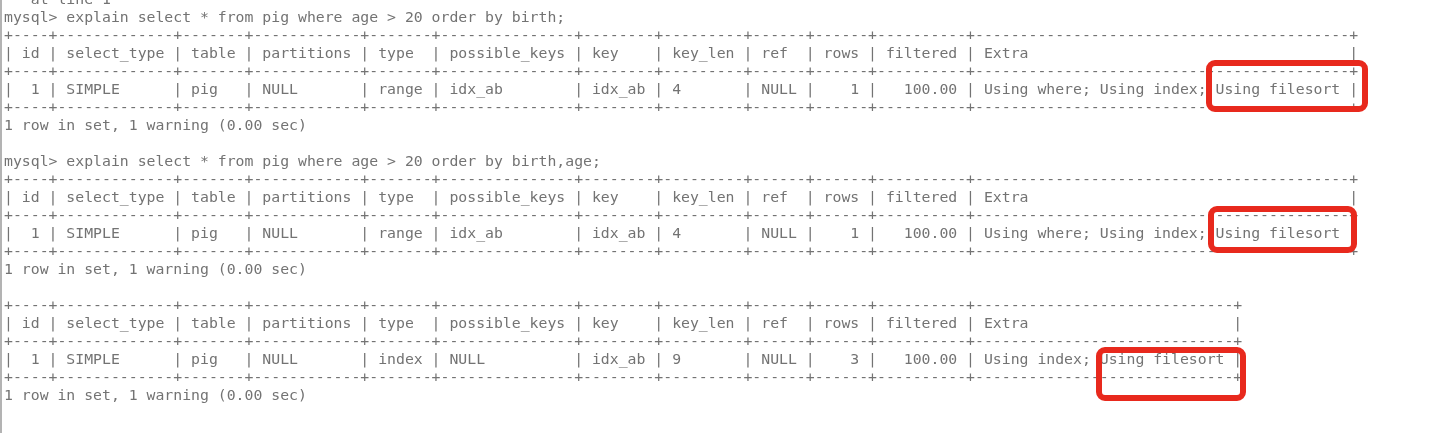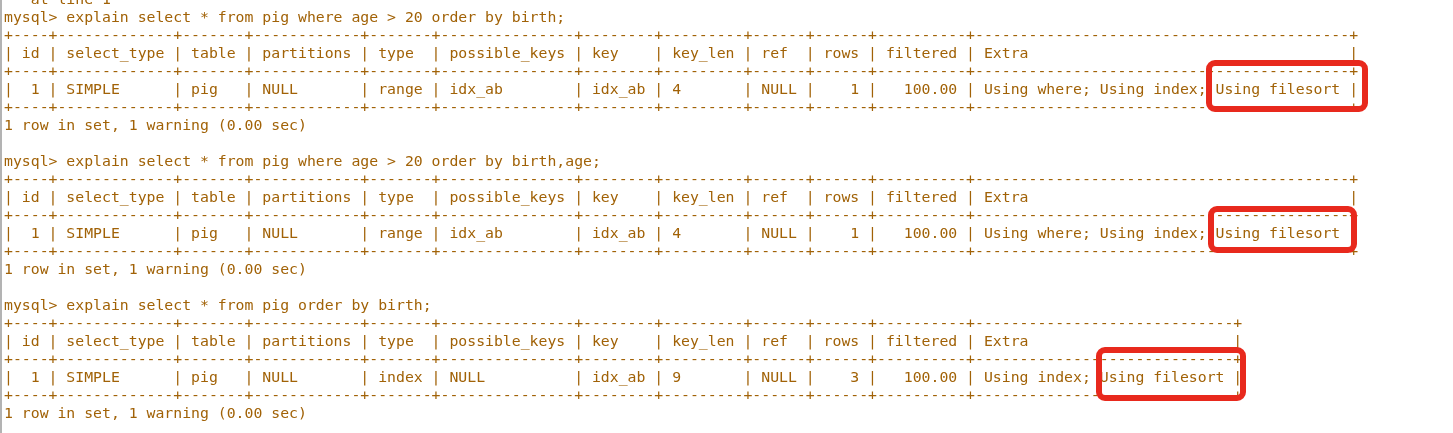--- a/index.html
+++ b/index.html
@@ -31,21 +31,21 @@
     top: -10px;
     color: #2e2e2e;
   }
   pre.line {
     margin: 0;
     padding: 0;
     font-family: "DejaVu Sans Mono", monospace;
     font-size: 14.8px;
     line-height: 18px;
     white-space: pre;
-    color: #a16207;
+    color: #737373;
   }
   .block { margin: 0 0 18px 0; }
   .block.last { margin-bottom: 0; }
   .hl {
     position: absolute;
     border: 6px solid #e8291d;
     border-radius: 9px;
     box-sizing: border-box;
     background: transparent;
     pointer-events: none;
@@ -78,21 +78,20 @@
       <pre class="line">mysql&gt; explain select * from pig where age &gt; 20 order by birth,age;</pre>
       <pre class="line">+----+-------------+-------+------------+-------+---------------+--------+---------+------+------+----------+------------------------------------------+
 | id | select_type | table | partitions | type  | possible_keys | key    | key_len | ref  | rows | filtered | Extra                                    |
 +----+-------------+-------+------------+-------+---------------+--------+---------+------+------+----------+------------------------------------------+
 |  1 | SIMPLE      | pig   | NULL       | range | idx_ab        | idx_ab | 4       | NULL |    1 |   100.00 | Using where; Using index; Using filesort |
 +----+-------------+-------+------------+-------+---------------+--------+---------+------+------+----------+------------------------------------------+</pre>
       <pre class="line">1 row in set, 1 warning (0.00 sec)</pre>
     </section>
 
     <section class="block last">
-      <pre class="line">mysql&gt; explain select * from pig order by birth;</pre>
       <pre class="line">+----+-------------+-------+------------+-------+---------------+--------+---------+------+------+----------+-----------------------------+
 | id | select_type | table | partitions | type  | possible_keys | key    | key_len | ref  | rows | filtered | Extra                       |
 +----+-------------+-------+------------+-------+---------------+--------+---------+------+------+----------+-----------------------------+
 |  1 | SIMPLE      | pig   | NULL       | index | NULL          | idx_ab | 9       | NULL |    3 |   100.00 | Using index; Using filesort |
 +----+-------------+-------+------------+-------+---------------+--------+---------+------+------+----------+-----------------------------+</pre>
       <pre class="line">1 row in set, 1 warning (0.00 sec)</pre>
     </section>
 
   </div>
 

